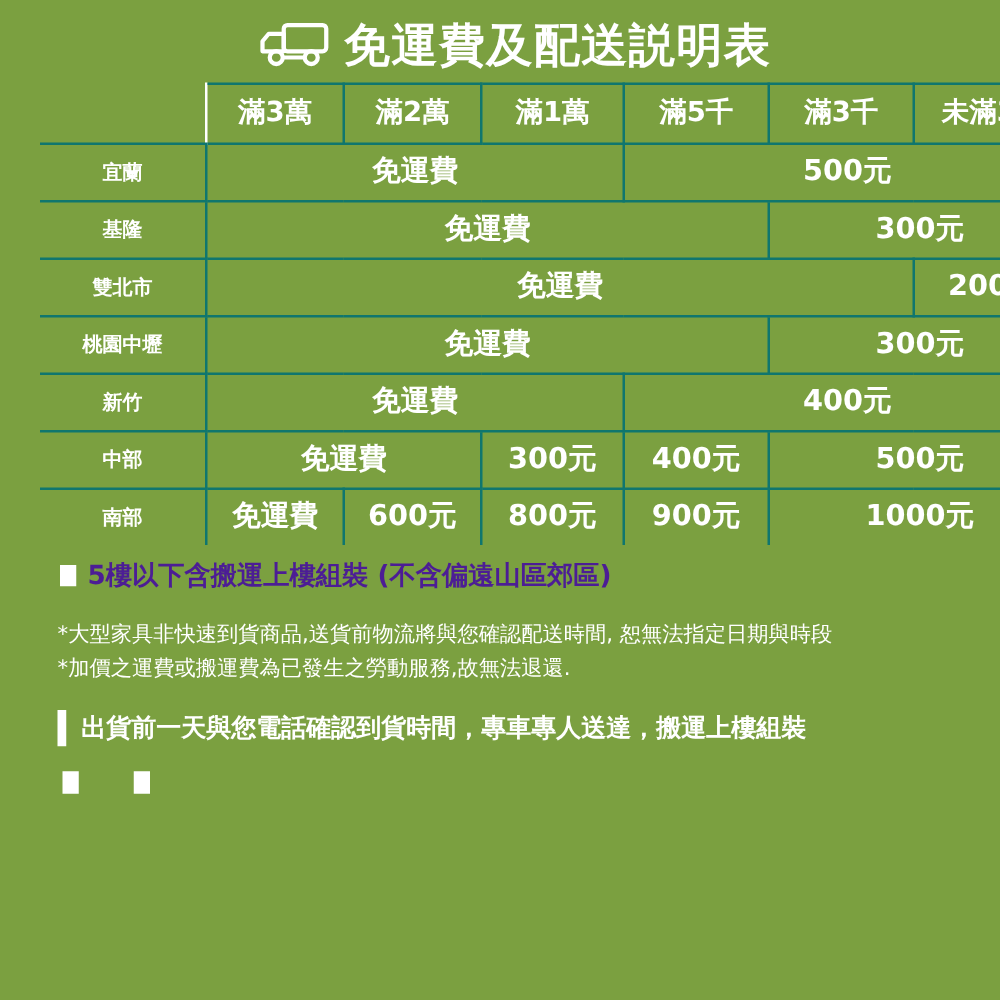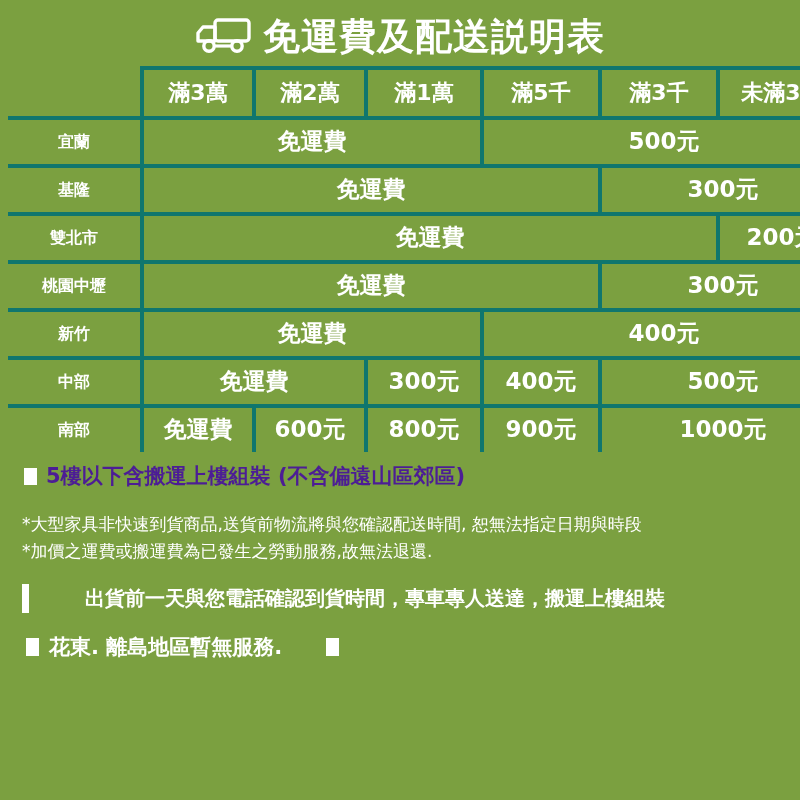--- a/index.html
+++ b/index.html
@@ -12,20 +12,21 @@
     background: #7ba040;
     font-family: "DejaVu Sans", "Liberation Sans", sans-serif;
     color: #ffffff;
     overflow: hidden;
   }
   .page {
     position: relative;
     width: 800px;
     height: 800px;
     box-sizing: border-box;
+    padding-left: 24px;
   }
 
   
   .header {
     display: flex;
     align-items: center;
     justify-content: center;
     gap: 10px;
     height: 66px;
     padding-top: 6px;
@@ -50,21 +51,21 @@
   .tbl-wrap {
     padding: 0 8px;
     box-sizing: border-box;
   }
   table.fee {
     width: 784px;
     border-collapse: collapse;
     table-layout: fixed;
   }
   table.fee th, table.fee td {
-    border: 4px solid #0f766e;
+    border: 2px solid #0f766e;
     text-align: center;
     color: #ffffff;
     font-size: 23px;
     font-weight: bold;
     height: 44px;
     padding: 0 2px;
     line-height: 1.1;
     white-space: nowrap;
     overflow: hidden;
   }
@@ -141,21 +142,20 @@
   .vbar {
     width: 7px;
     background: #ffffff;
     flex: none;
   }
   .emph-lines div {
     font-size: 20px;
     font-weight: bold;
     line-height: 1.45;
     color: #ffffff;
-    margin-left: 44px;
   }
 
   
   .footer {
     margin-top: 20px;
     padding-left: 26px;
     display: flex;
     align-items: center;
     gap: 10px;
   }
@@ -264,18 +264,17 @@
 
   <div class="emph">
     <span class="vbar"></span>
     <div class="emph-lines">
       <div>出貨前一天與您電話確認到貨時間，專車專人送達，搬運上樓組裝</div>
     </div>
   </div>
 
   <div class="footer">
     <span class="sq"></span>
-    <span class="f-text">花東. 離島地區暫無服務.</span>
     <span class="gap"></span>
     <span class="sq"></span>
   </div>
 
 </div>
 
 </body></html>

